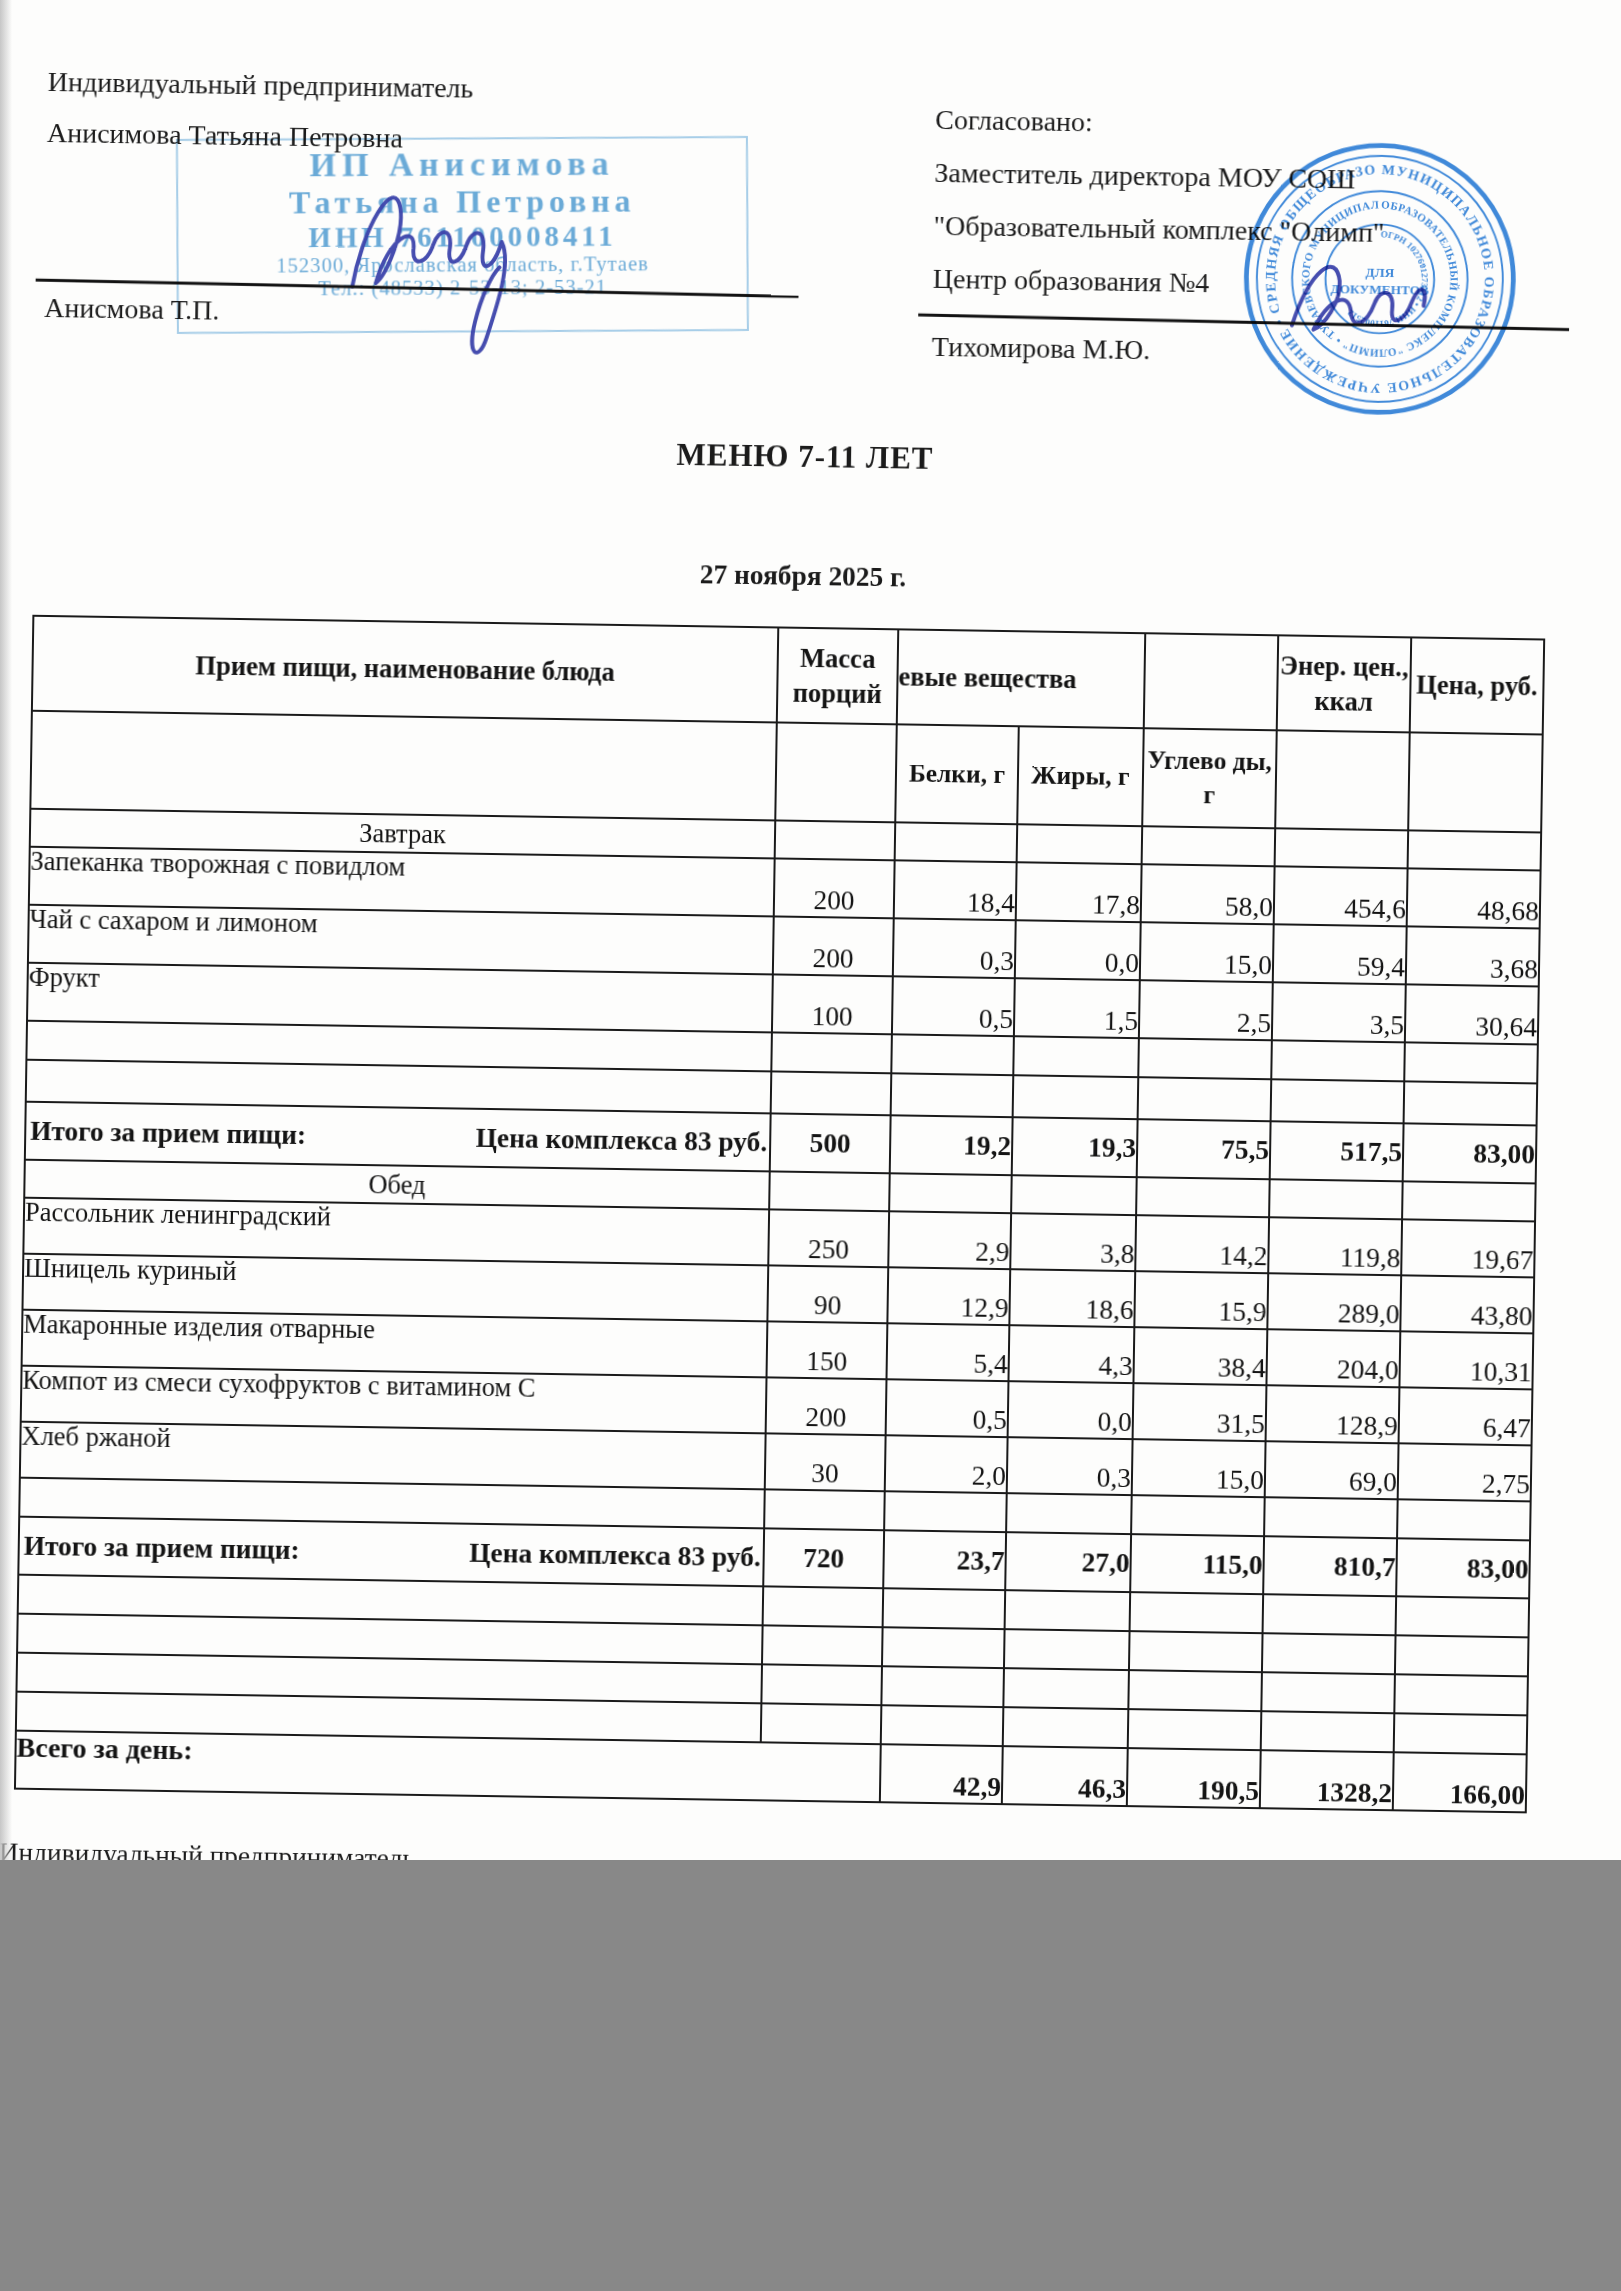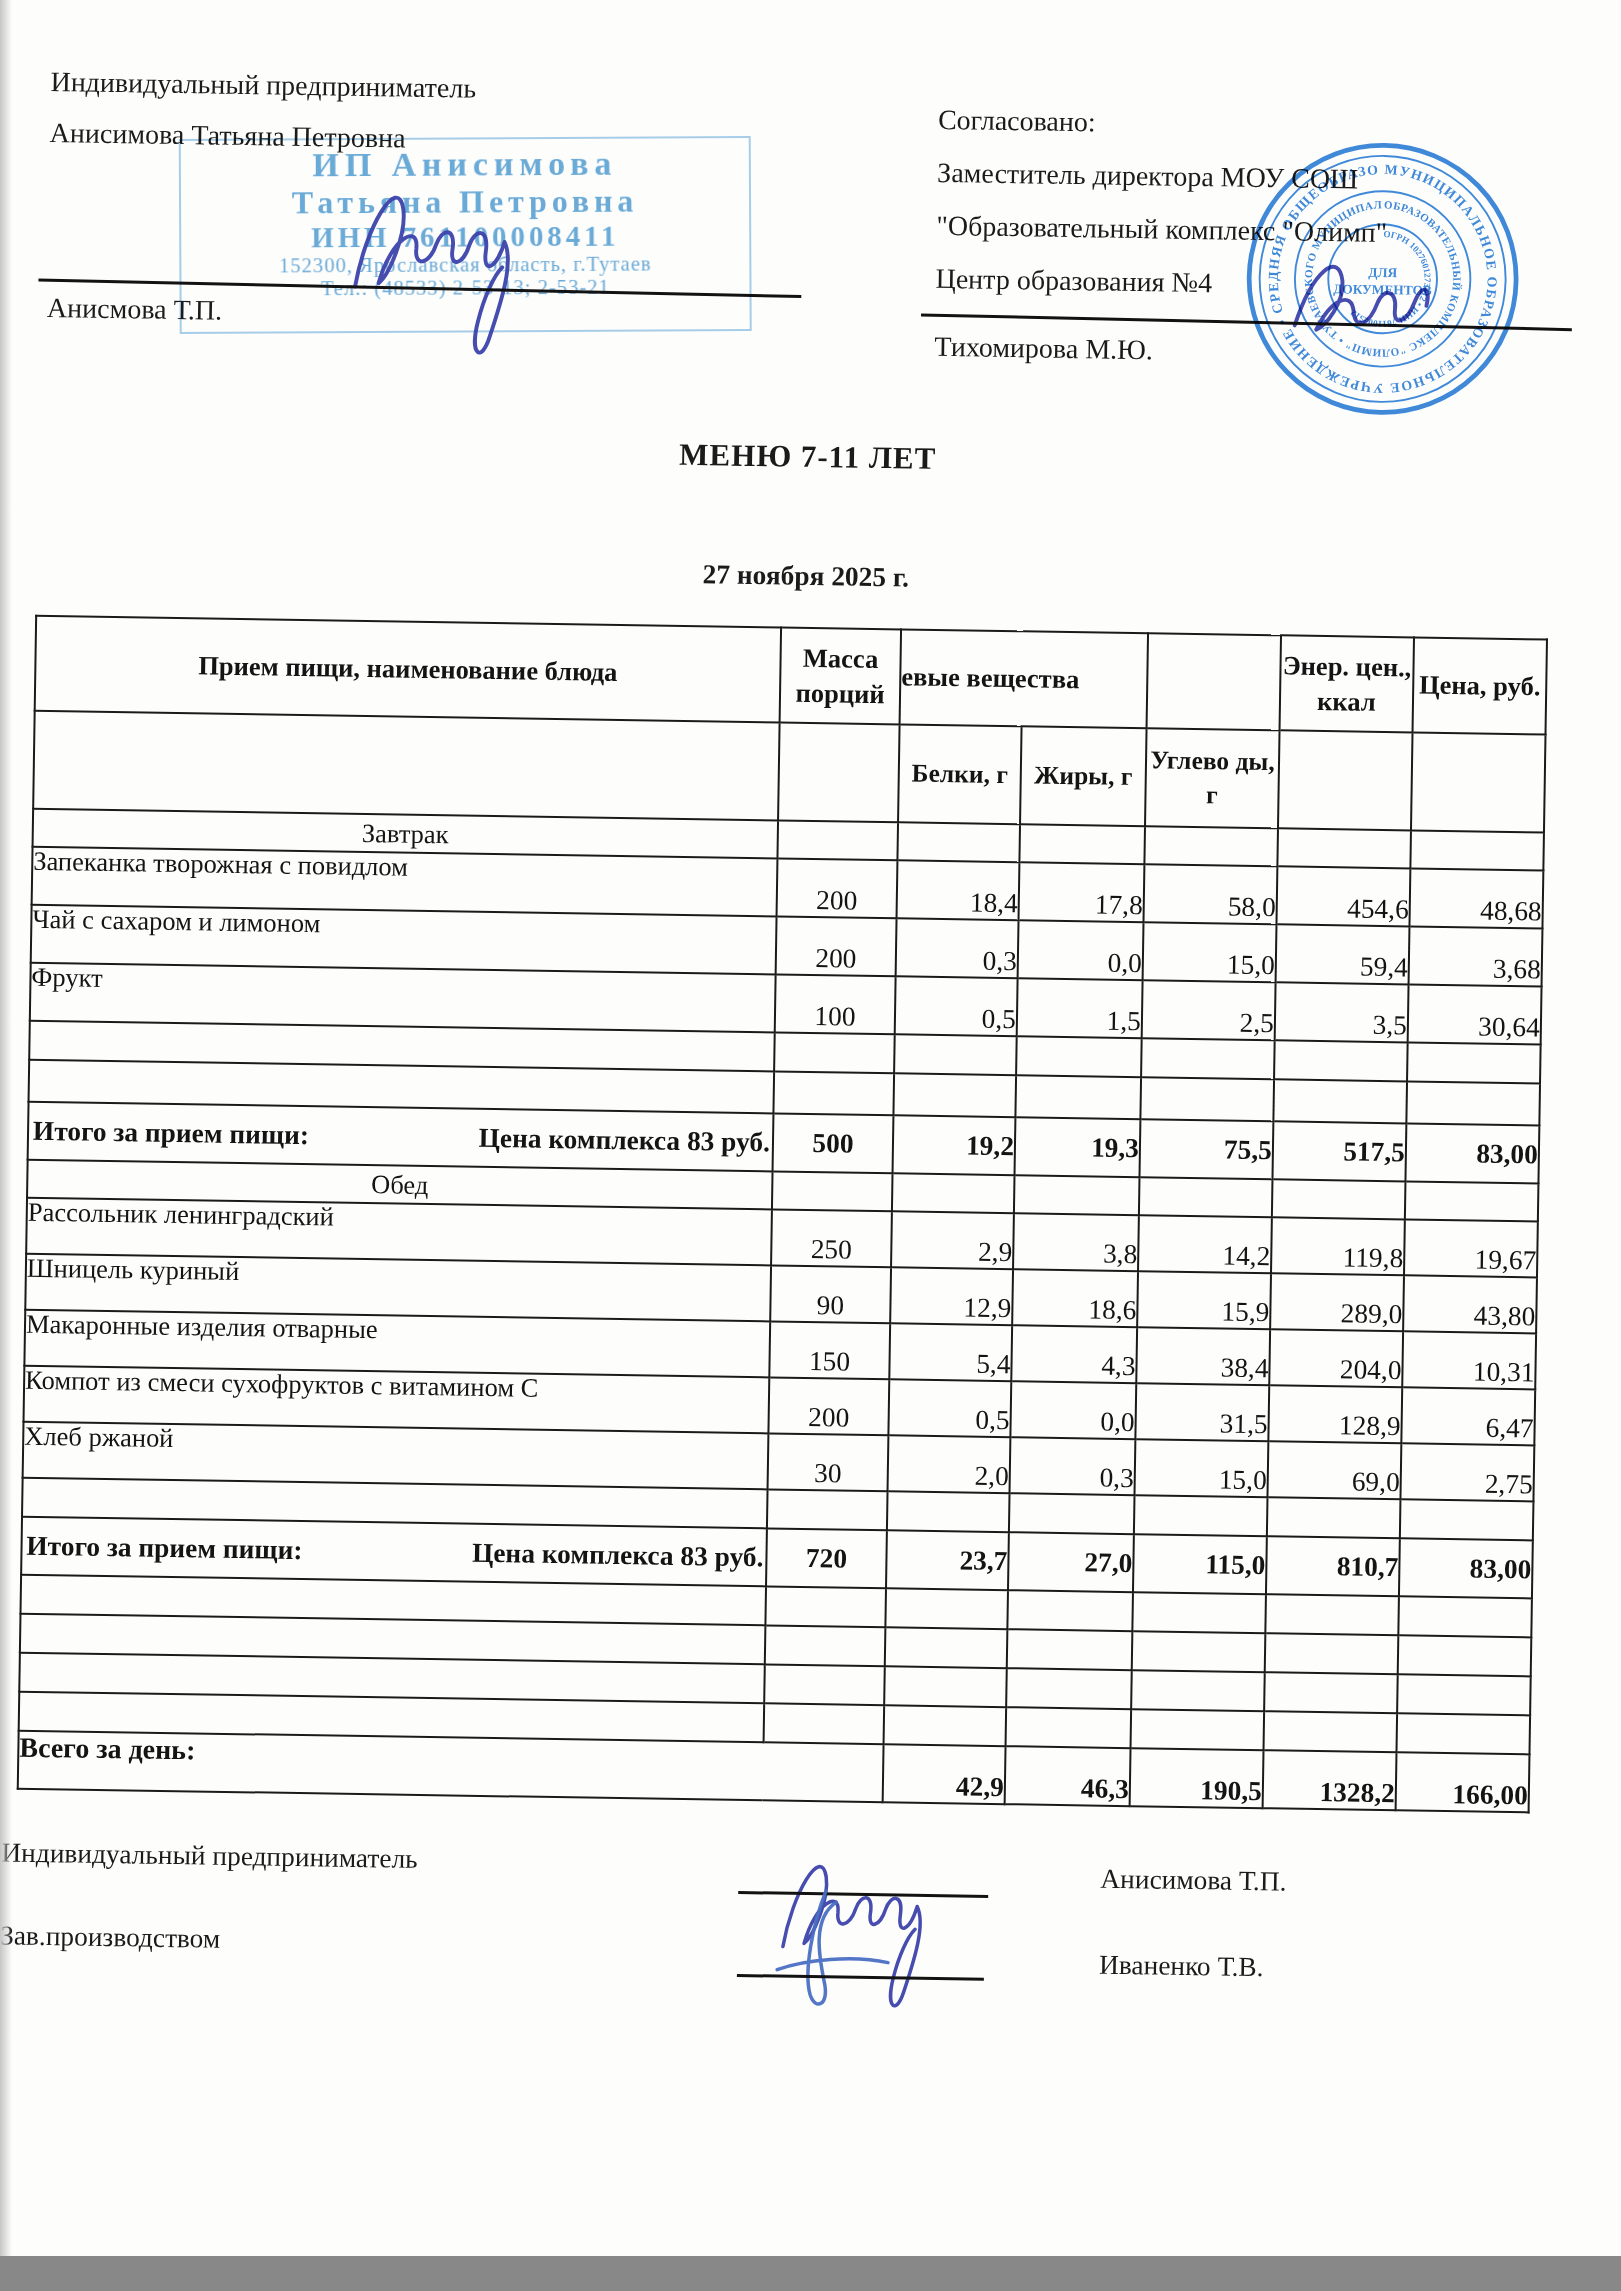--- a/index.html
+++ b/index.html
@@ -1,16 +1,16 @@
 <!DOCTYPE html>
 <html><head>
 <meta charset="utf-8">
 <style>
   html,body{margin:0;padding:0;background:#888;}
-  .page{position:relative;width:1621px;height:2256px;background:#fdfdfc;overflow:hidden;
+  .page{position:relative;width:1621px;height:1860px;background:#fdfdfc;overflow:hidden;
         font-family:"Liberation Serif","DejaVu Serif",serif;color:#1b1b1b;}
   .tilt{position:absolute;inset:0;transform:rotate(0.9deg);transform-origin:50% 45%;}
   .abs{position:absolute;}
   .edge-left{position:absolute;left:0;top:0;width:11.8px;height:100%;
              background:linear-gradient(90deg,#c6c6c6,rgba(255,255,255,0));z-index:9;}
   .t29{font-size:28px;line-height:1.15;}
   .hline{background:#121212;height:2.9px;}
   
   .ip-stamp{left:167px;top:143px;width:568px;height:191px;border:2.9px solid rgba(95,165,215,0.55);
             transform:rotate(-1.2deg);color:rgba(85,158,210,0.88);text-align:center;

